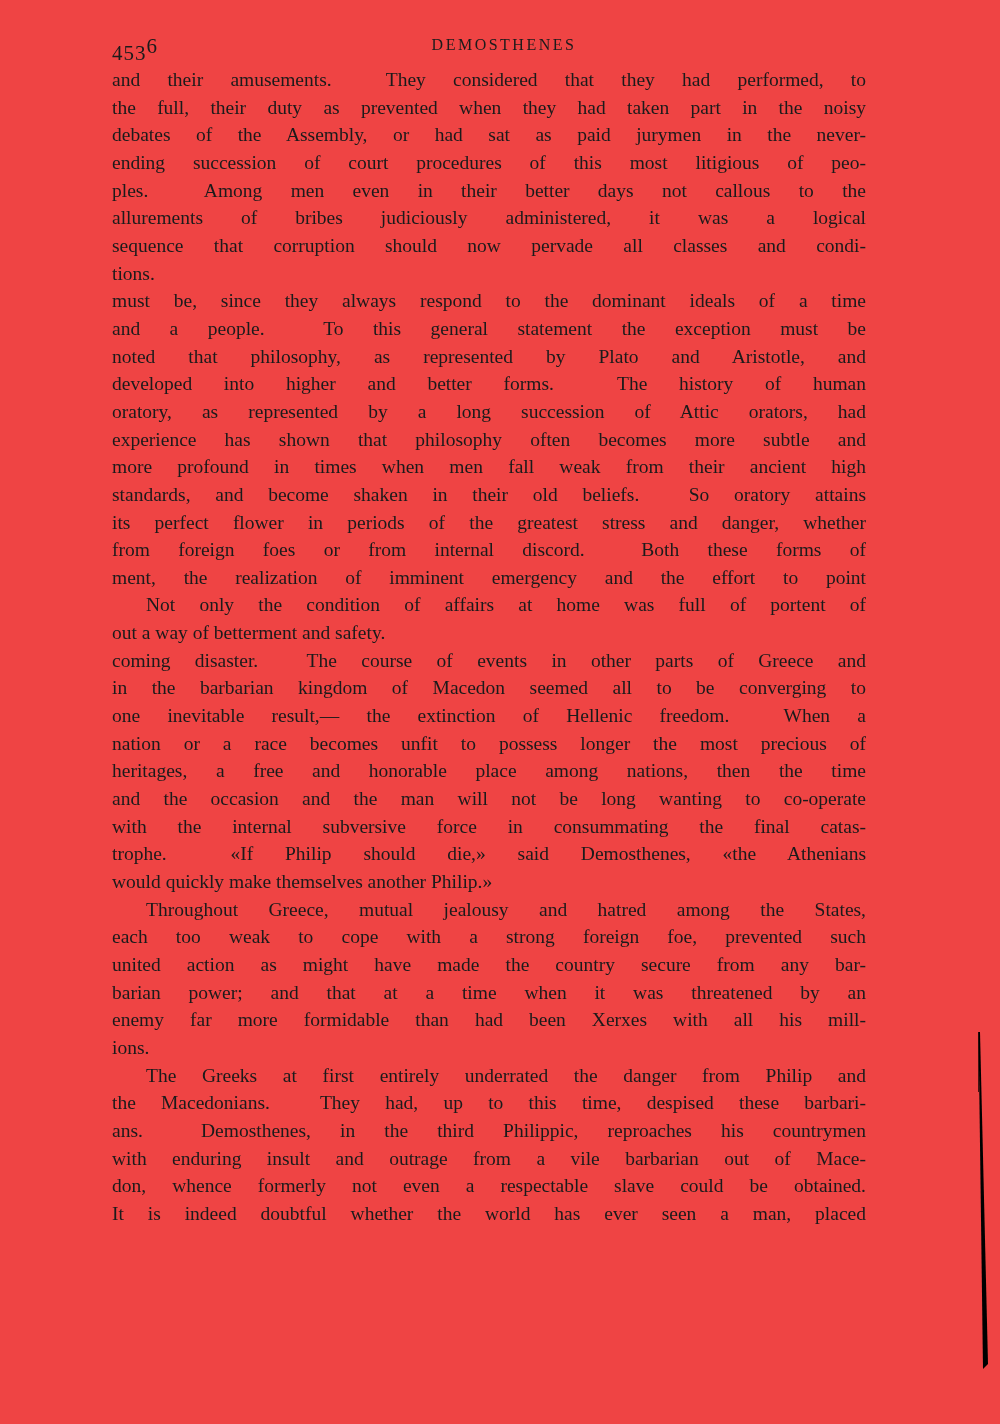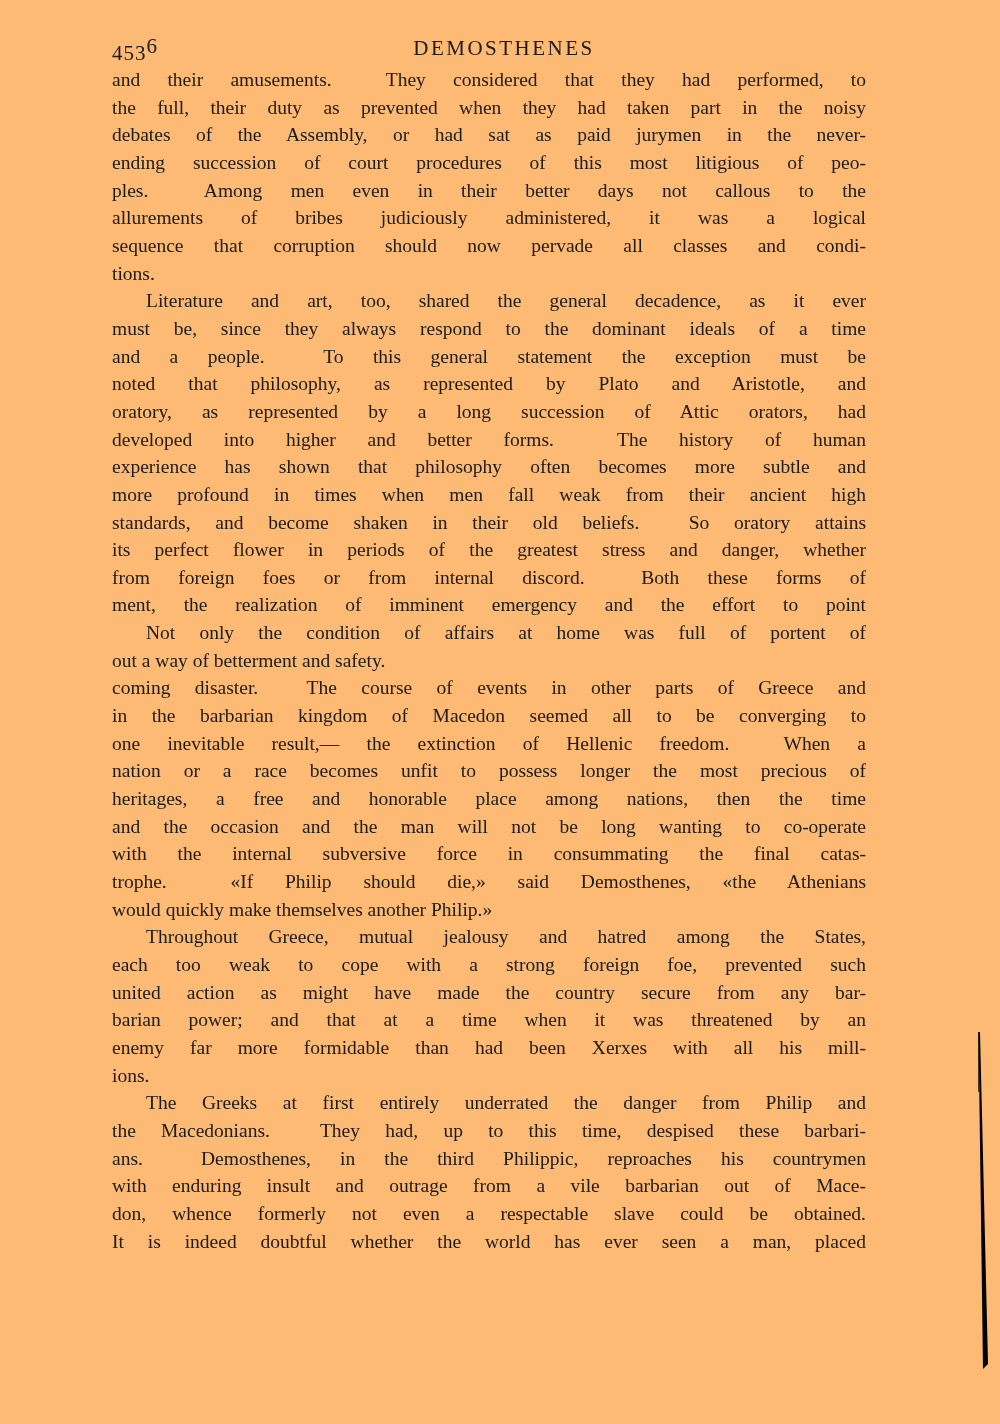--- a/index.html
+++ b/index.html
@@ -4,21 +4,21 @@
 <style>
   html, body {
     margin: 0;
     padding: 0;
     background: #ffffff;
   }
   .page {
     position: relative;
     width: 1000px;
     height: 1424px;
-    background: #fdba74;
+    background: #ef4444;
     overflow: hidden;
     font-family: "Liberation Serif", serif;
     color: #1b1b1b;
   }
   .page-number {
     position: absolute;
     left: 112px;
     top: 41px;
     font-size: 21px;
     letter-spacing: 1px;
@@ -27,21 +27,21 @@
   .page-number .sup-digit {
     position: relative;
     top: -7px;
   }
   .running-title {
     position: absolute;
     left: 8px;
     right: 0;
     top: 36px;
     text-align: center;
-    font-size: 21px;
+    font-size: 16px;
     letter-spacing: 2.5px;
     white-space: nowrap;
   }
   .content {
     position: absolute;
     left: 112px;
     top: 66px;
     width: 754px;
     font-size: 19.5px;
     line-height: 27.65px;
@@ -76,26 +76,25 @@
 
   <div class="content">
       <div class="text-line">and their amusements.&nbsp; They considered that they had performed, to</div>
       <div class="text-line">the full, their duty as prevented when they had taken part in the noisy</div>
       <div class="text-line">debates of the Assembly, or had sat as paid jurymen in the never-</div>
       <div class="text-line">ending succession of court procedures of this most litigious of peo-</div>
       <div class="text-line">ples.&nbsp; Among men even in their better days not callous to the</div>
       <div class="text-line">allurements of bribes judiciously administered, it was a logical</div>
       <div class="text-line">sequence that corruption should now pervade all classes and condi-</div>
       <div class="text-line para-end">tions.</div>
-      <div class="text-line indent">Literature and art, too, shared the general decadence, as it ever</div>
       <div class="text-line">must be, since they always respond to the dominant ideals of a time</div>
       <div class="text-line">and a people.&nbsp; To this general statement the exception must be</div>
       <div class="text-line">noted that philosophy, as represented by Plato and Aristotle, and</div>
+      <div class="text-line">developed into higher and better forms.&nbsp; The history of human</div>
       <div class="text-line">oratory, as represented by a long succession of Attic orators, had</div>
-      <div class="text-line">developed into higher and better forms.&nbsp; The history of human</div>
       <div class="text-line">experience has shown that philosophy often becomes more subtle and</div>
       <div class="text-line">more profound in times when men fall weak from their ancient high</div>
       <div class="text-line">standards, and become shaken in their old beliefs.&nbsp; So oratory attains</div>
       <div class="text-line">its perfect flower in periods of the greatest stress and danger, whether</div>
       <div class="text-line">from foreign foes or from internal discord.&nbsp; Both these forms of</div>
       <div class="text-line">ment, the realization of imminent emergency and the effort to point</div>
       <div class="text-line indent">Not only the condition of affairs at home was full of portent of</div>
       <div class="text-line para-end">out a way of betterment and safety.</div>
       <div class="text-line">coming disaster.&nbsp; The course of events in other parts of Greece and</div>
       <div class="text-line">in the barbarian kingdom of Macedon seemed all to be converging to</div>

